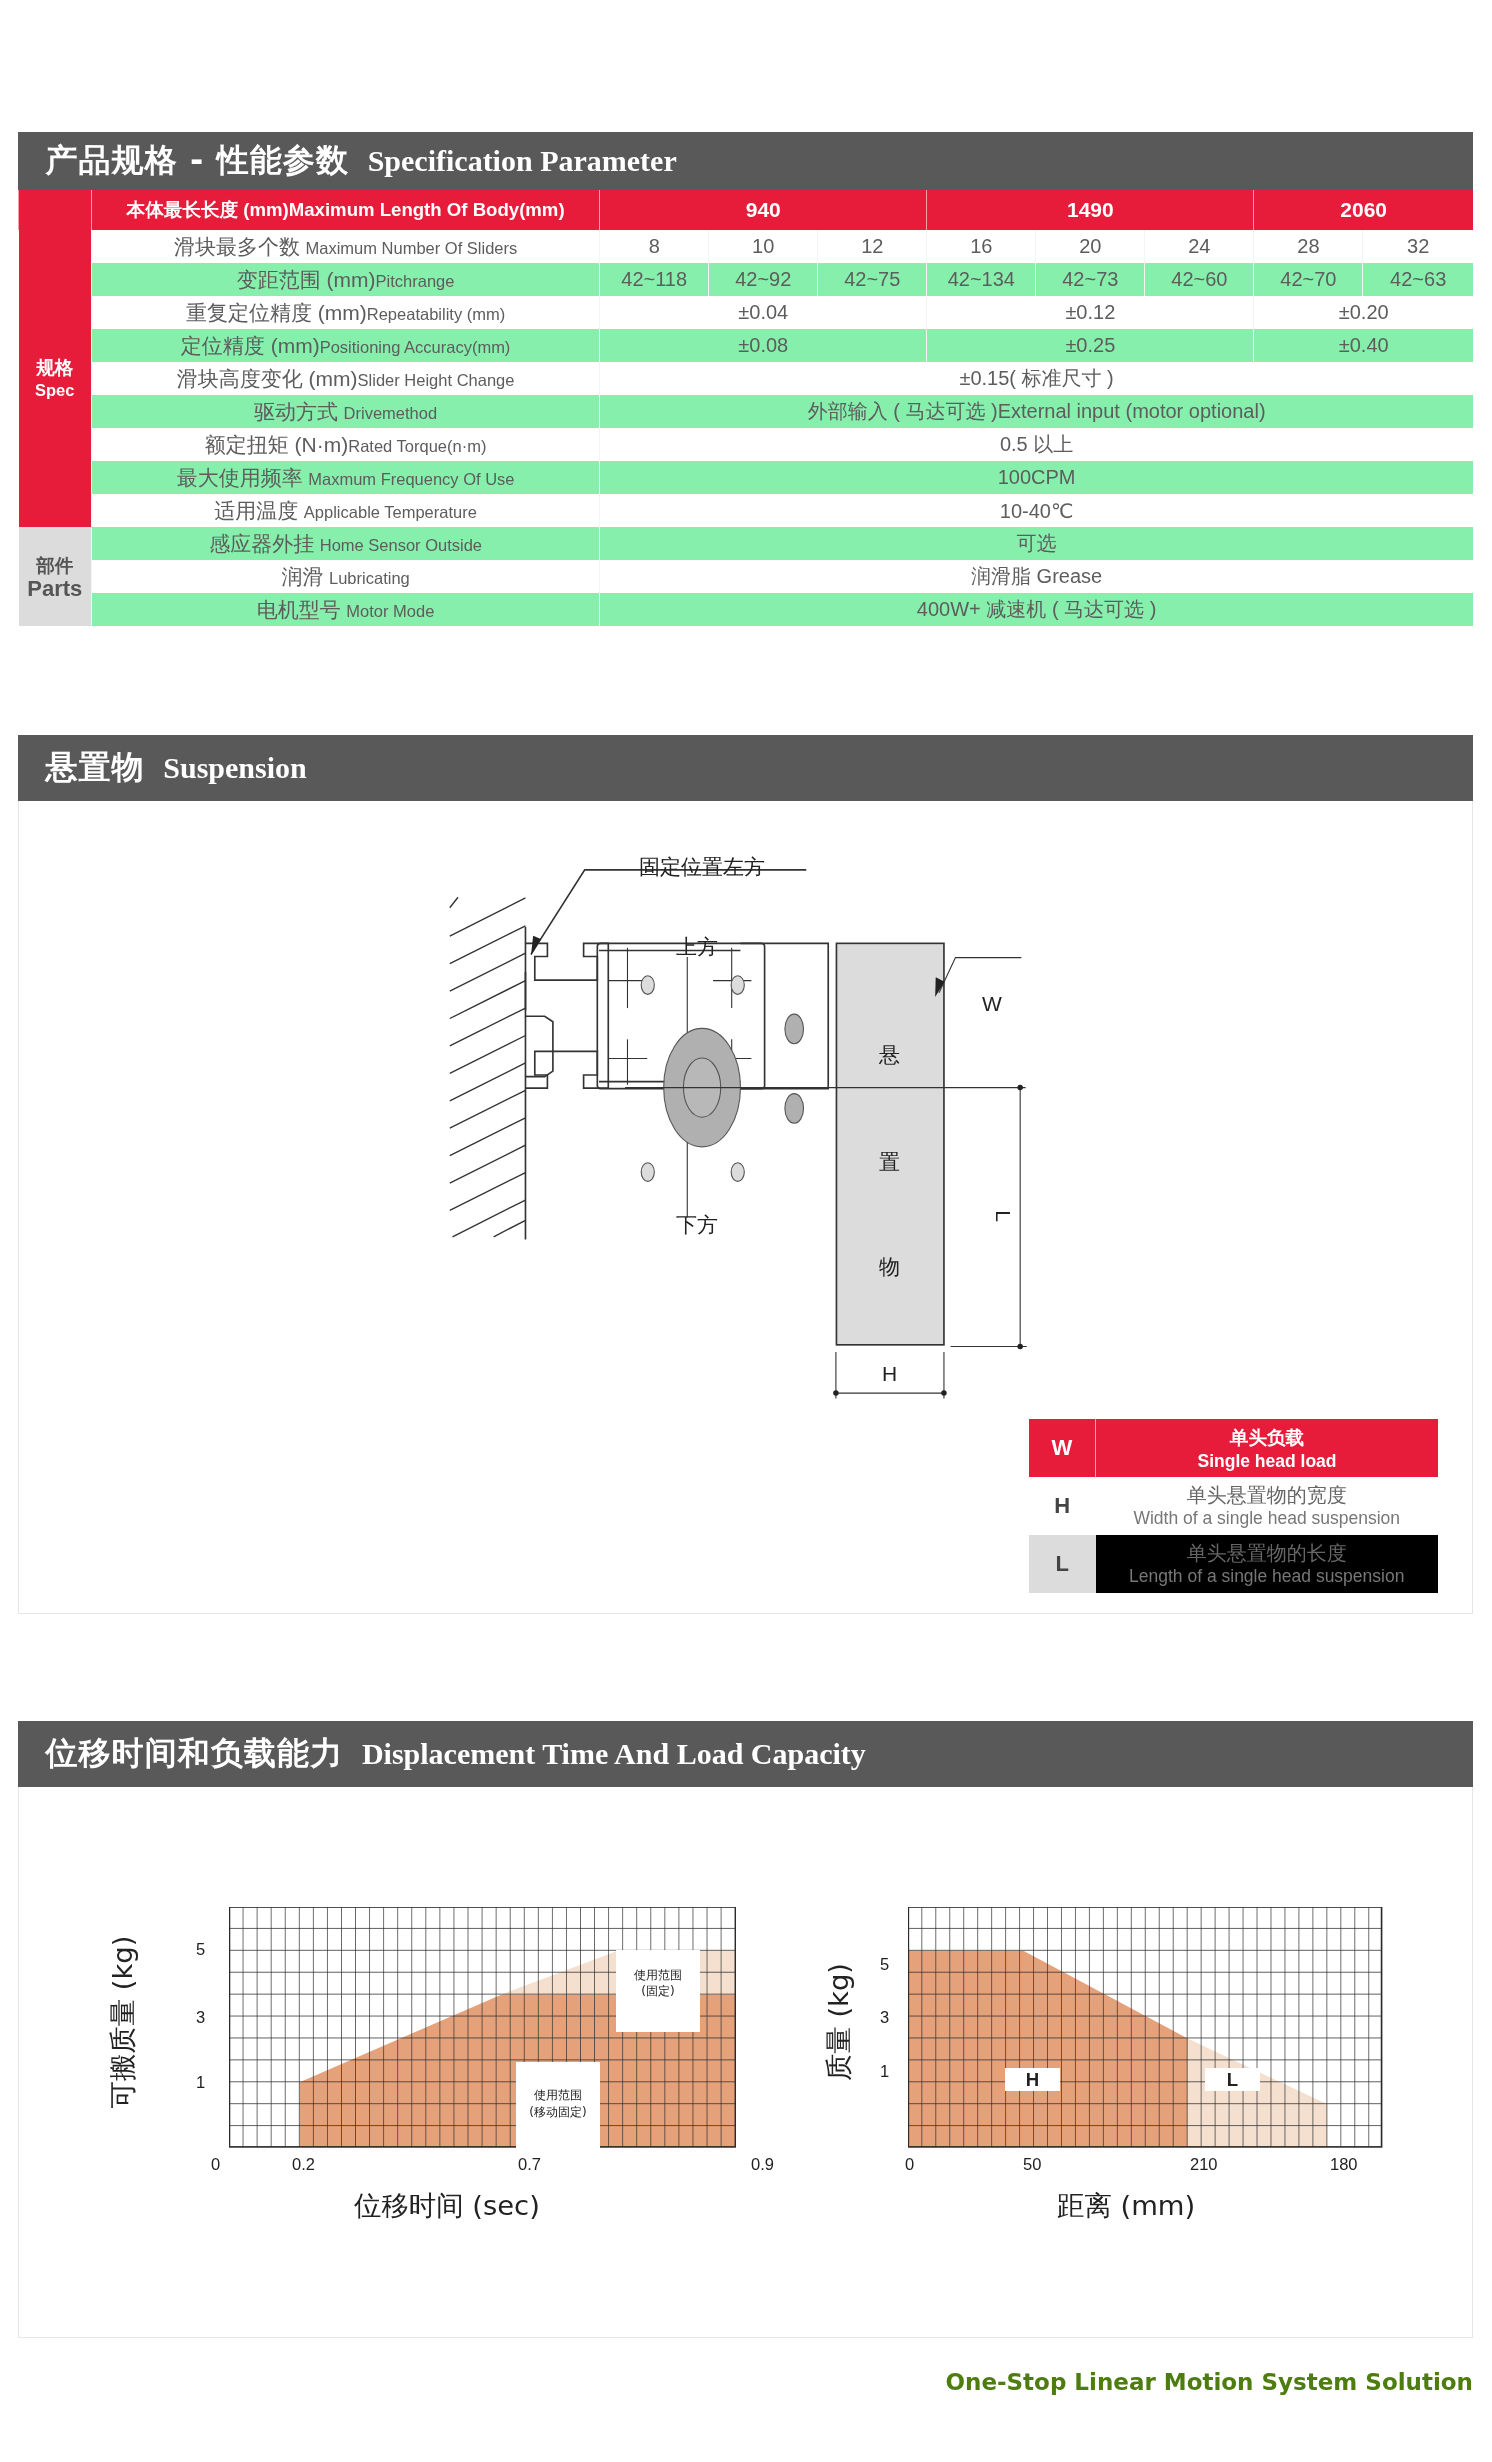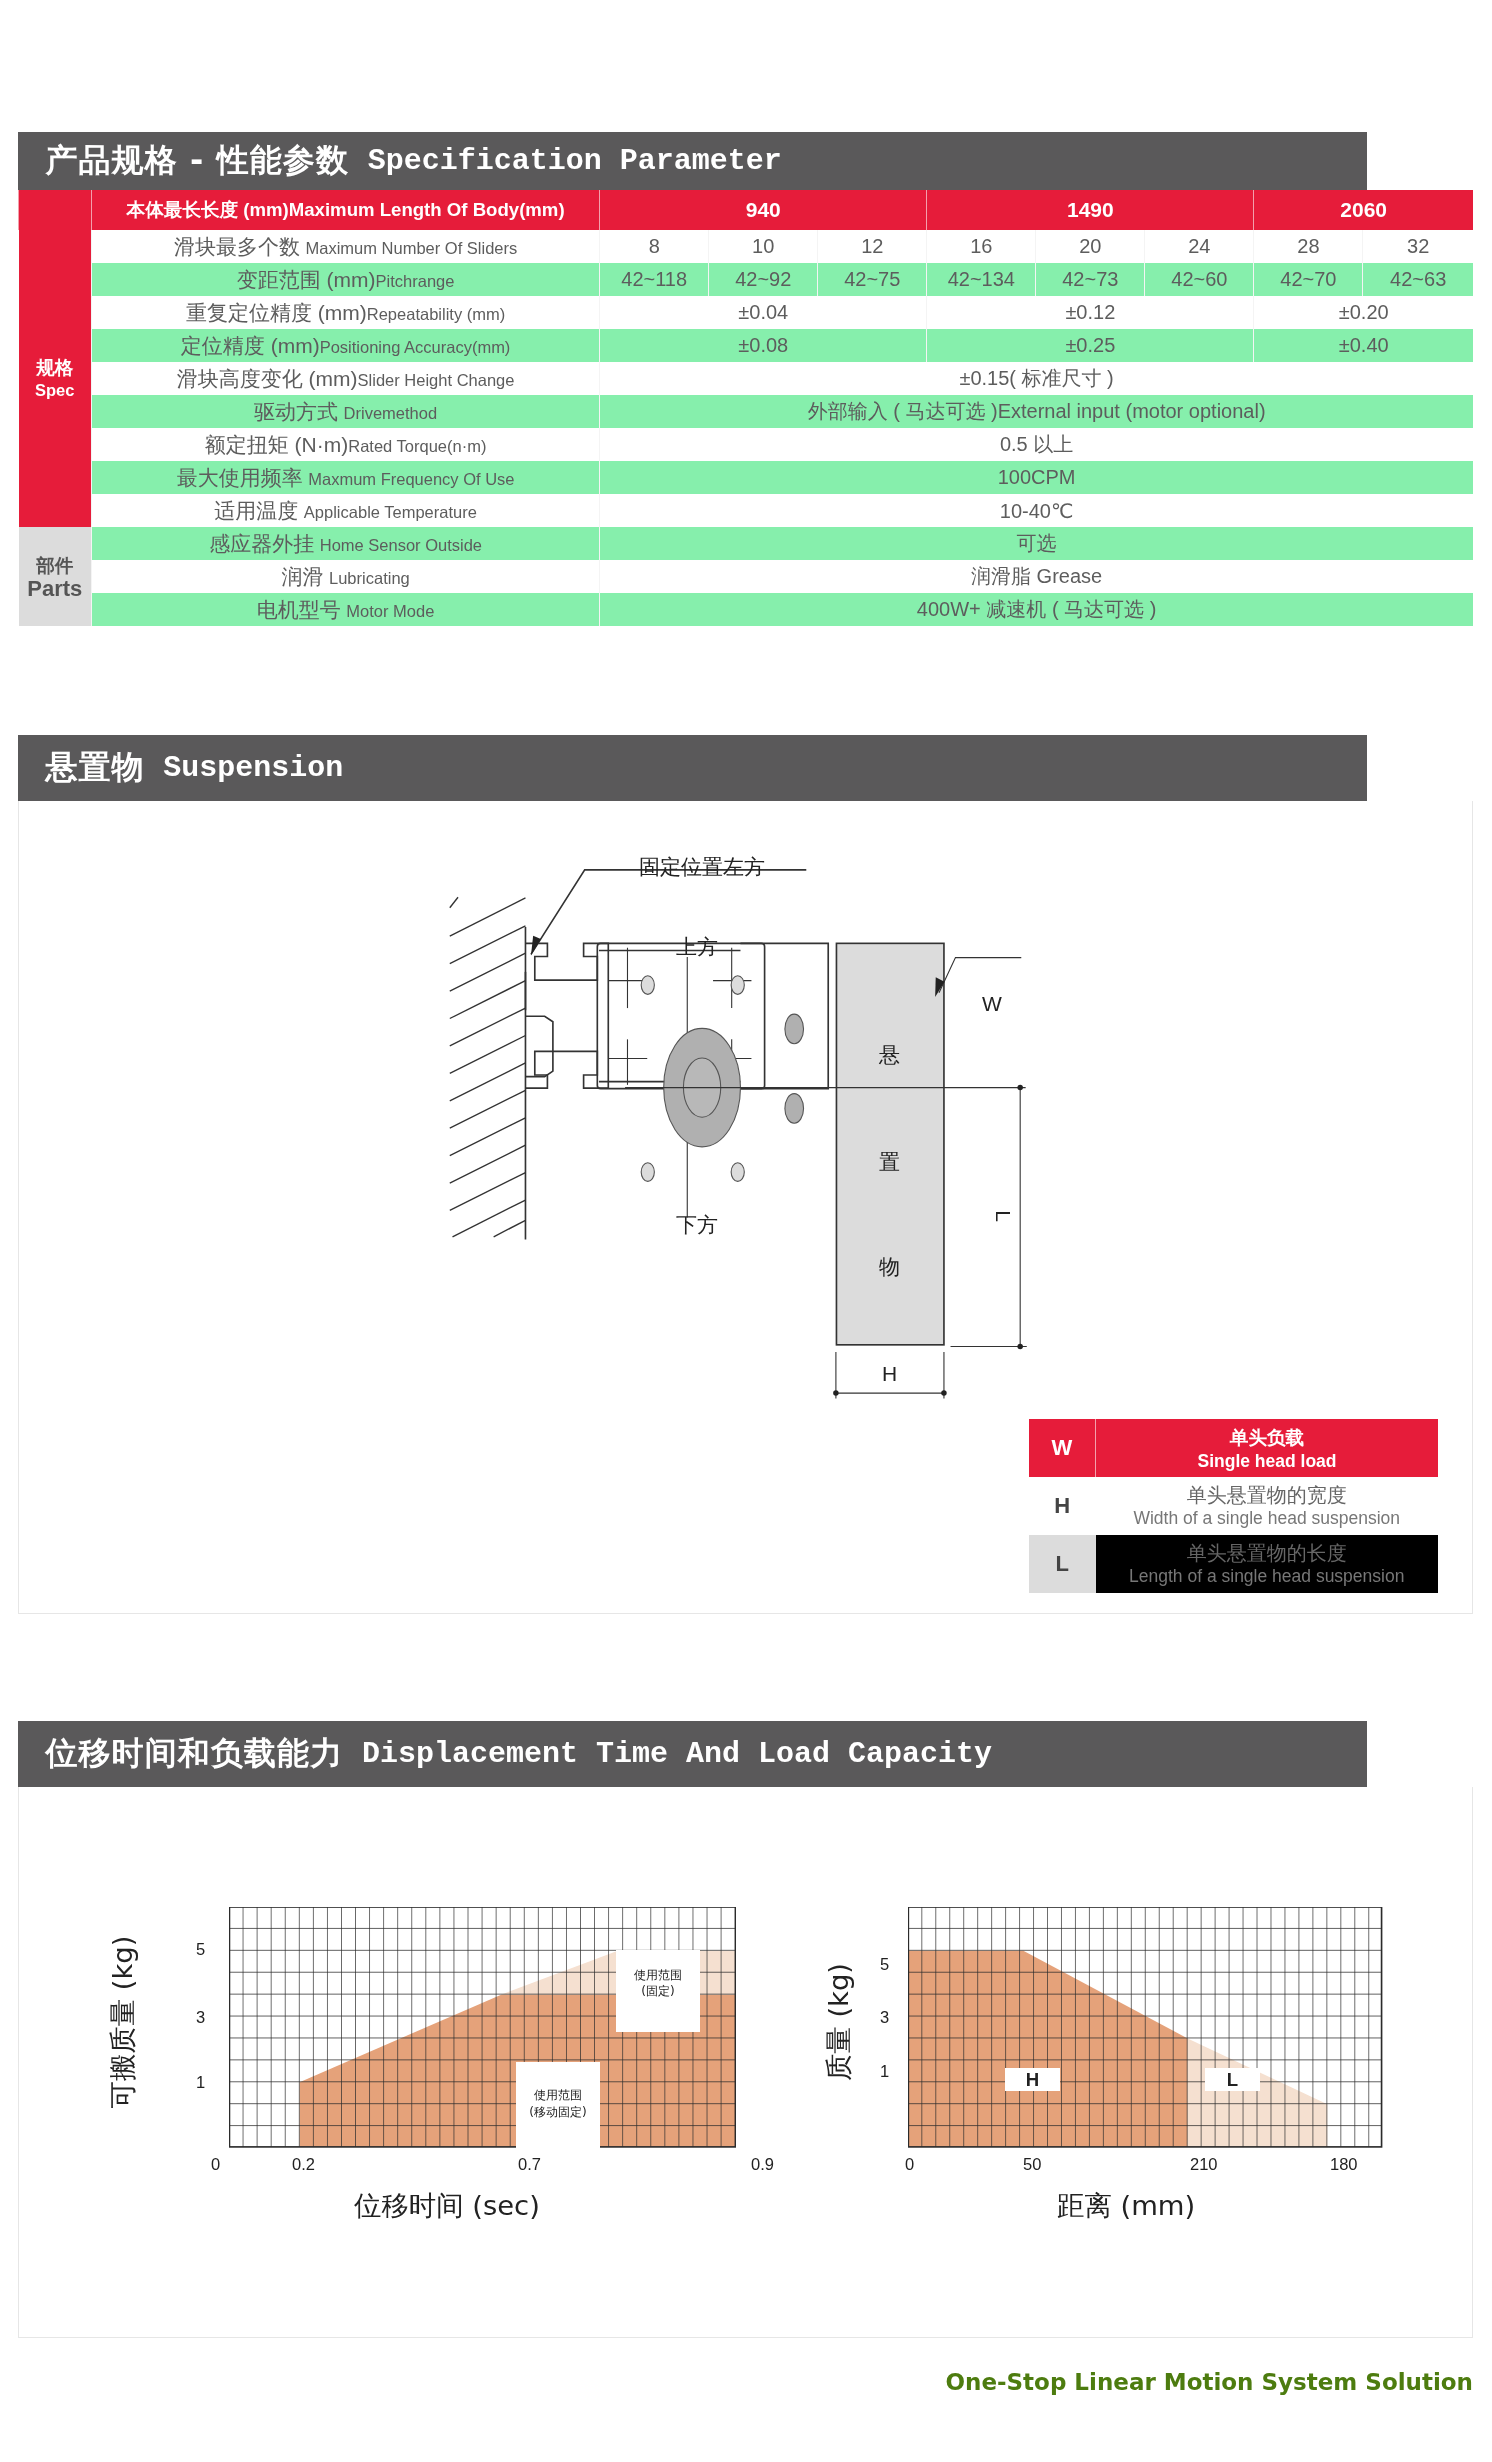--- a/index.html
+++ b/index.html
@@ -1,20 +1,20 @@
 <!DOCTYPE html>
 <html style="font-size:8.8px"><head>
 <meta charset="utf-8">
 <style>
   html,body{margin:0;padding:0;background:#ffffff;}
   body{width:1493px;height:2462px;position:relative;overflow:hidden;font-family:"Liberation Sans","DejaVu Sans",sans-serif;color:#555;}
   .abs{position:absolute;}
-  .sec-header{position:absolute;left:18px;width:1349px;background:#5a595a;color:#fff;display:flex;align-items:center;box-sizing:border-box;padding-left:27.4px;}
+  .sec-header{position:absolute;left:18px;width:1455px;background:#5a595a;color:#fff;display:flex;align-items:center;box-sizing:border-box;padding-left:27.4px;}
   .sec-header .zh{font-family:"DejaVu Sans",sans-serif;font-weight:bold;font-size:32px;letter-spacing:1.1px;}
-  .sec-header .en{font-family:Liberation Mono, monospace;font-weight:bold;font-size:30px;margin-left:18.6px;text-align:center;}
+  .sec-header .en{font-family:Liberation Serif, serif;font-weight:bold;font-size:30px;margin-left:18.6px;text-align:center;}
   .box{position:absolute;left:18px;width:1455px;border:1.6px solid #e6e6e6;border-top:none;box-sizing:border-box;background:#fff;}
 
   
   .spec{position:absolute;left:18px;top:190px;width:1455px;border-collapse:collapse;table-layout:fixed;}
   .spec td{height:33px;padding:0;text-align:center;vertical-align:middle;font-size:20px;color:#5d5d5d;border-left:1.1px solid #f4f4f4;}
   .spec tr.hdr td{height:40px;background:#e61c3a;color:#fff;font-weight:bold;font-size:21px;border-left:1.1px solid #f3a0ac;}
   .spec tr.hdr td.lbl{font-size:18.6px;}
   .spec tr.odd td.v, .spec tr.odd td.lbl{background:#ffffff;}
   .spec tr.even td.v, .spec tr.even td.lbl{background:#86efac;}
   .spec td.side-spec{background:#e61c3a;color:#fff;font-weight:bold;font-size:18.6px;line-height:23px;border-left:none;}

